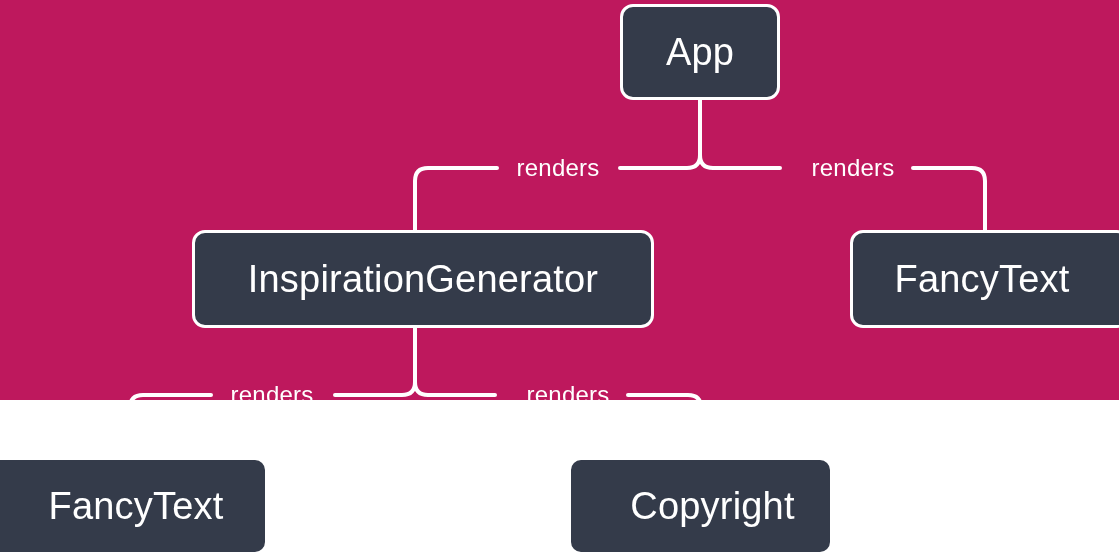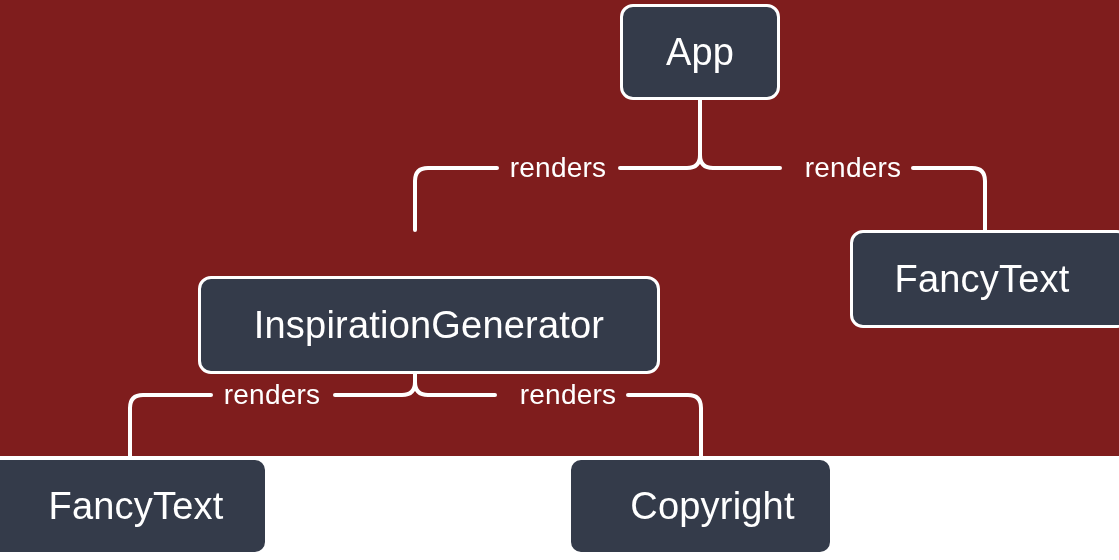--- a/index.html
+++ b/index.html
@@ -9,22 +9,22 @@
   }
   body {
     width: 1119px;
     height: 560px;
     overflow: hidden;
     font-family: "Liberation Sans", sans-serif;
   }
   #diagram-root {
     position: relative;
     width: 1119px;
-    height: 456px;
-    background: #7f1d1d;
+    height: 400px;
+    background: #be185d;
   }
   #edge-layer {
     position: absolute;
     left: 0;
     top: 0;
     width: 1119px;
     height: 560px;
   }
   .node {
     position: absolute;
@@ -42,21 +42,21 @@
     white-space: nowrap;
   }
   .node-label {
     color: #ffffff;
     line-height: 1;
   }
   .edge-label {
     position: absolute;
     color: #ffffff;
     font-family: "Liberation Sans", sans-serif;
-    font-size: 28px;
+    font-size: 24px;
     font-weight: 400;
     line-height: 1;
     white-space: nowrap;
     transform: translate(-50%, -50%);
     letter-spacing: 0.2px;
   }
 </style>
 </head>
 <body>
 
@@ -86,21 +86,21 @@
 
       <path d="M 628 395 L 688 395 Q 701 395 701 408 L 701 457"></path>
 
     </g>
   </svg>
 
   <div class="node" style="left:620px; top:4px; width:160px; height:96px;">
     <span class="node-label" style="font-size:38px;">App</span>
   </div>
 
-  <div class="node" style="left:198px; top:230px; width:462px; height:98px;margin-top:46px;">
+  <div class="node" style="left:192px; top:230px; width:462px; height:98px;">
     <span class="node-label" style="font-size:38px;">InspirationGenerator</span>
   </div>
 
   <div class="node" style="left:850px; top:230px; width:280px; height:98px;">
     <span class="node-label" style="font-size:38px; position:relative; left:-8px;">FancyText</span>
   </div>
 
   <div class="node" style="left:-12px; top:457px; width:280px; height:98px;">
     <span class="node-label" style="font-size:38px; position:relative; left:8px;">FancyText</span>
   </div>

